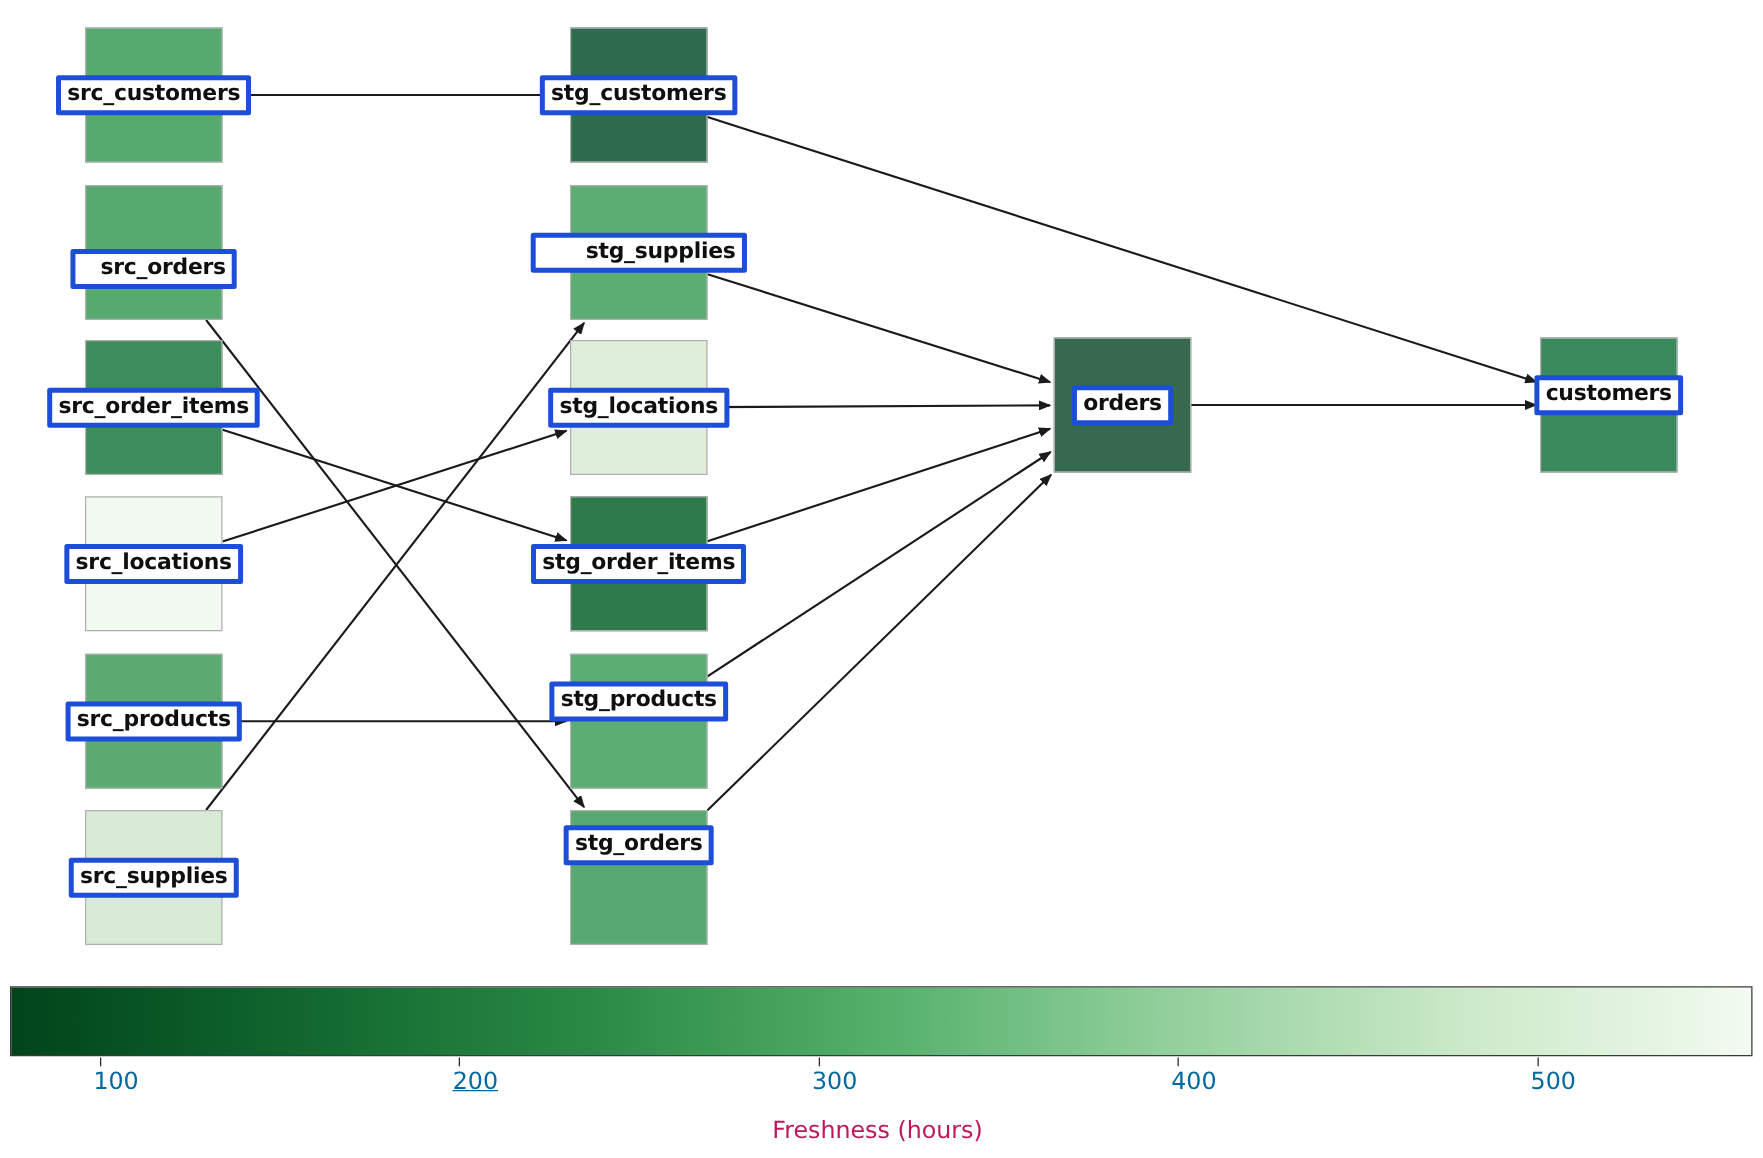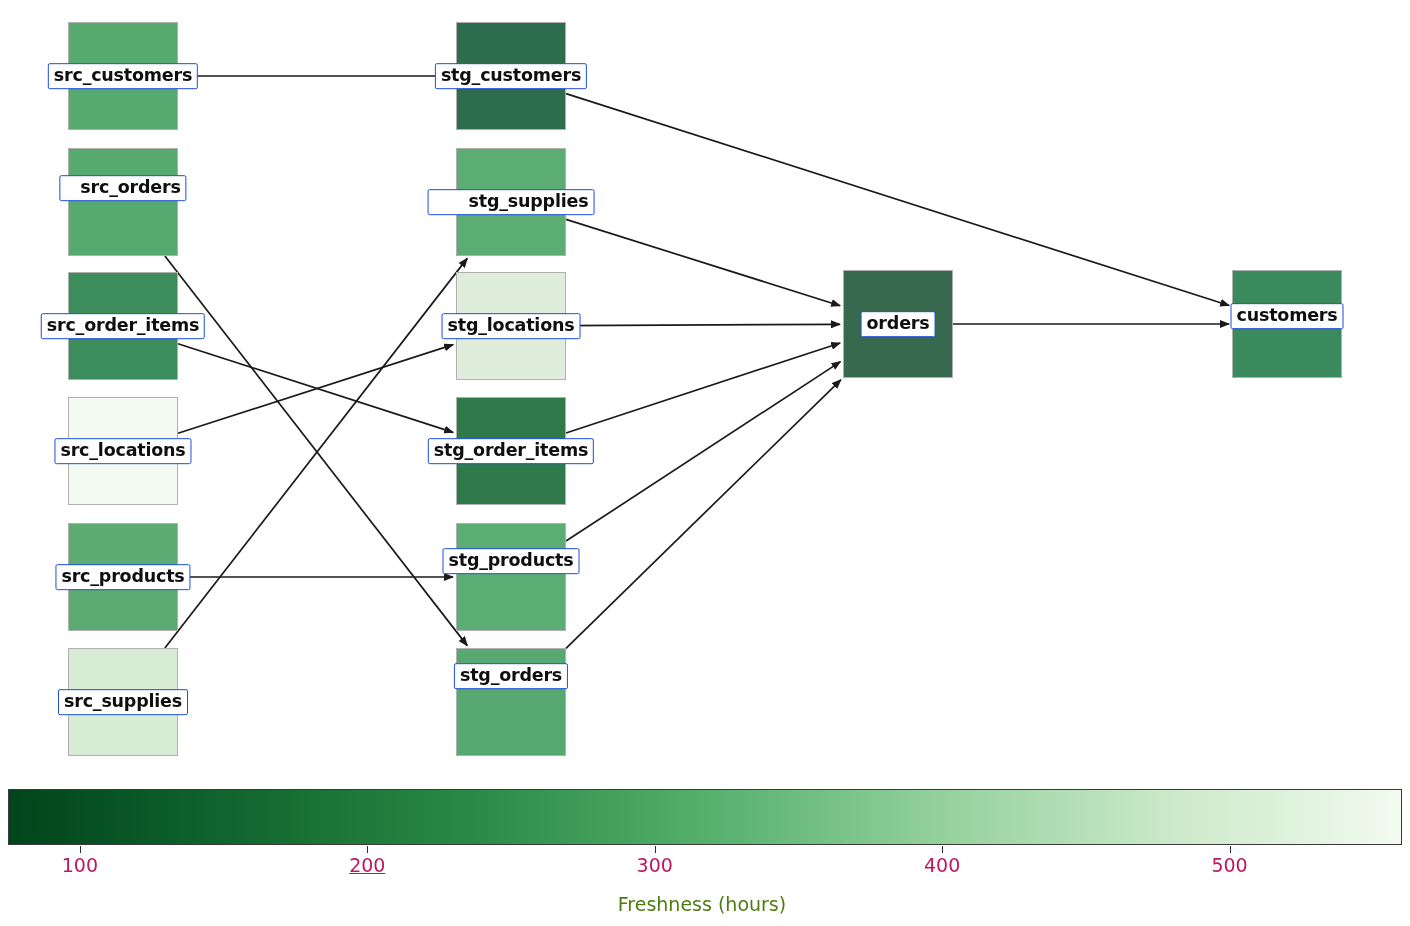--- a/index.html
+++ b/index.html
@@ -8,21 +8,21 @@
   #root{position:relative;width:1410px;height:926px;background:#ffffff;}
 
   #graph{position:absolute;left:0;top:0;width:1410px;height:780px;}
 
   .node{position:absolute;box-sizing:border-box;border:1px solid #b0b0b0;}
 
   .node-label{
     position:absolute;
     transform:translate(-50%,-50%);
     background:#ffffff;
-    border:1px solid #1d4ed8;
+    border:4px solid #1d4ed8;
     border-radius:2px;
     padding:1px 5px 2px 5px;
     font-size:17.5px;
     font-weight:bold;
     color:#0f0f0f;
     white-space:nowrap;
     line-height:1.18;
     letter-spacing:-0.2px;
   }
 
@@ -32,25 +32,25 @@
   #cbar-wrap{position:absolute;left:0;top:780px;width:1410px;height:146px;}
   #cbar{
     position:absolute;left:8px;top:9px;width:1394px;height:56px;
     border:1px solid #3a3a3a;
     box-sizing:border-box;
   }
   #cbar-ticks{position:absolute;left:0;top:66px;width:1410px;height:50px;}
   .tick-mark{position:absolute;top:0;width:1px;height:7px;background:#2b2b2b;}
   .tick-label{
     position:absolute;top:8px;transform:translateX(-50%);
-    font-size:19px;color:#be185d;white-space:nowrap;
+    font-size:19px;color:#0369a1;white-space:nowrap;margin-left:13px;
   }
   #cbar-title{
     position:absolute;top:113px;left:0;width:1410px;text-align:center;
-    font-size:19px;color:#4d7c0f;
+    font-size:19px;color:#be185d;
   }
   .cb-axis-title-inner{display:inline-block;transform:translateX(-3px);}
 </style>
 </head>
 <body>
 
 <div id="root">
 
   <div id="graph">
     <svg id="edges" viewBox="0 0 1410 780" preserveAspectRatio="none">
@@ -87,21 +87,21 @@
         <div class="node" style="left: 456px; top: 148px; width: 110px; height: 108px; background: rgb(92, 173, 116);"></div>
         <div class="node" style="left: 456px; top: 272px; width: 110px; height: 108px; background: rgb(222, 238, 219);"></div>
         <div class="node" style="left: 456px; top: 397px; width: 110px; height: 108px; background: rgb(47, 122, 75);"></div>
         <div class="node" style="left: 456px; top: 523px; width: 110px; height: 108px; background: rgb(92, 173, 116);"></div>
         <div class="node" style="left: 456px; top: 648px; width: 110px; height: 108px; background: rgb(87, 169, 113);"></div>
         <div class="node" style="left: 843px; top: 270px; width: 110px; height: 108px; background: rgb(54, 105, 78);"></div>
         <div class="node" style="left: 1232px; top: 270px; width: 110px; height: 108px; background: rgb(59, 138, 94);"></div>
       </div>
     <div id="labels">
         <div class="node-label" style="left: 123px; top: 76px;">src_customers</div>
-        <div class="node-label" style="left: 123px; top: 188px; padding-left: 20px;">src_orders</div>
+        <div class="node-label" style="left: 123px; top: 215px; padding-left: 20px;">src_orders</div>
         <div class="node-label" style="left: 123px; top: 326px;">src_order_items</div>
         <div class="node-label" style="left: 123px; top: 451px;">src_locations</div>
         <div class="node-label" style="left: 123px; top: 577px;">src_products</div>
         <div class="node-label" style="left: 123px; top: 702px;">src_supplies</div>
         <div class="node-label" style="left: 511px; top: 76px;">stg_customers</div>
         <div class="node-label" style="left: 511px; top: 202px; padding-left: 40px;">stg_supplies</div>
         <div class="node-label" style="left: 511px; top: 326px;">stg_locations</div>
         <div class="node-label" style="left: 511px; top: 451px;">stg_order_items</div>
         <div class="node-label" style="left: 511px; top: 561px;">stg_products</div>
         <div class="node-label" style="left: 511px; top: 676px;">stg_orders</div>

